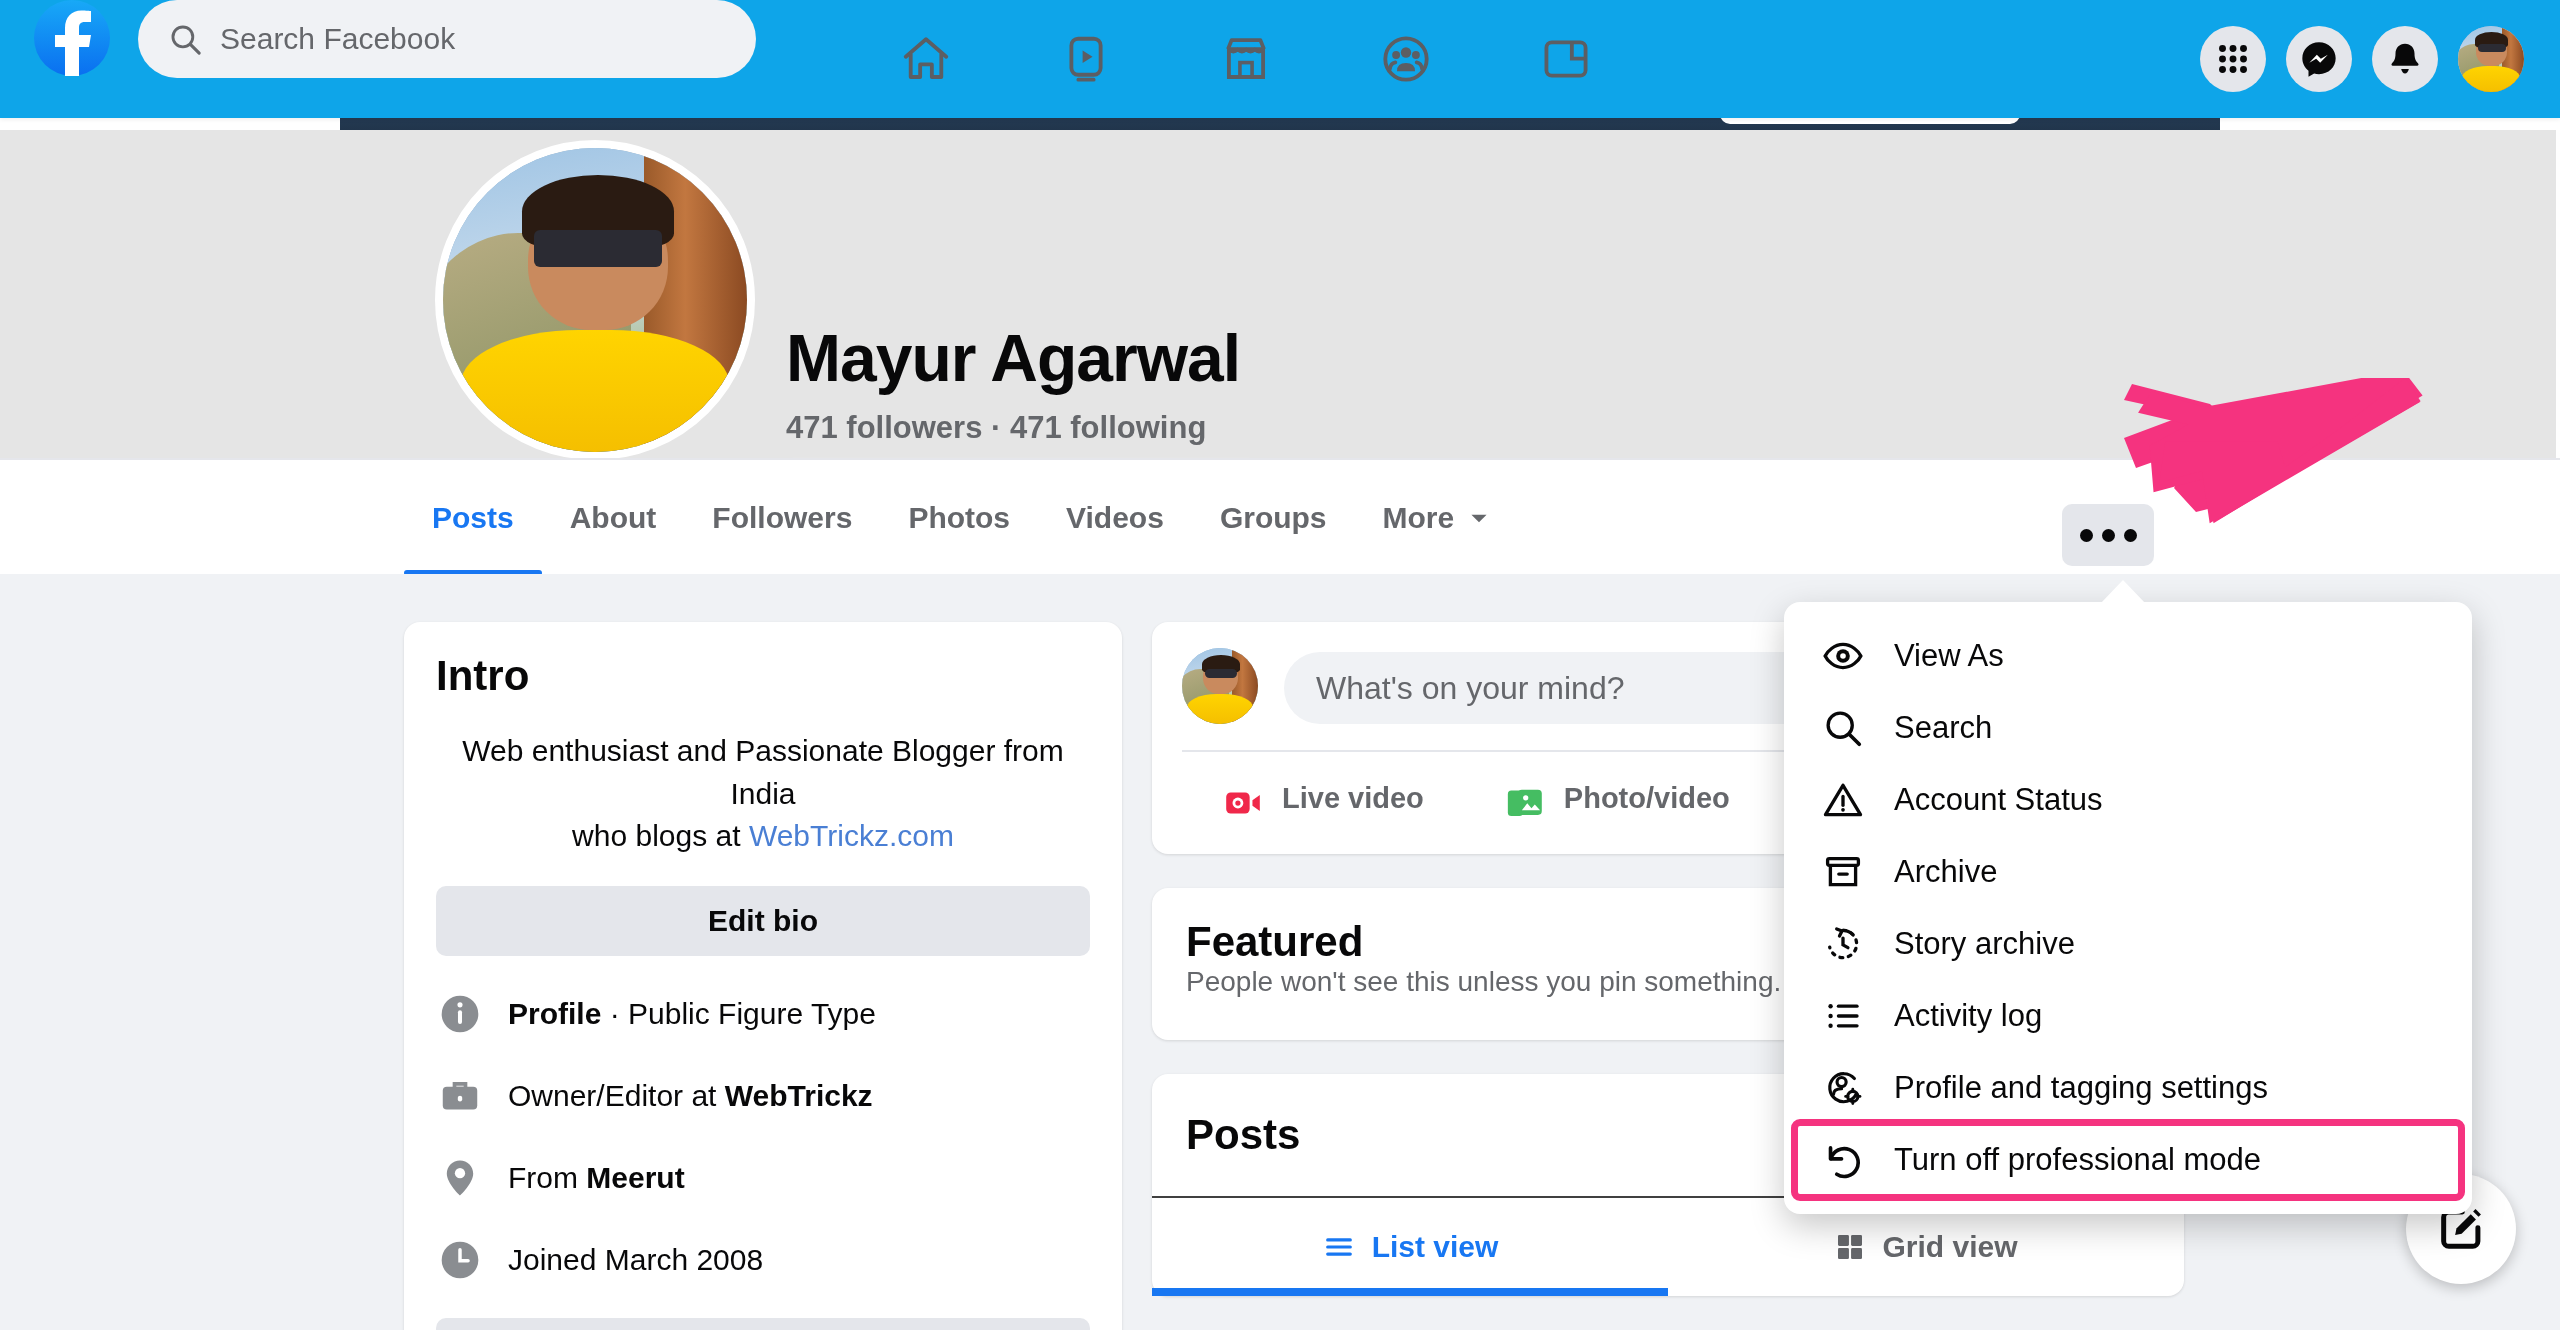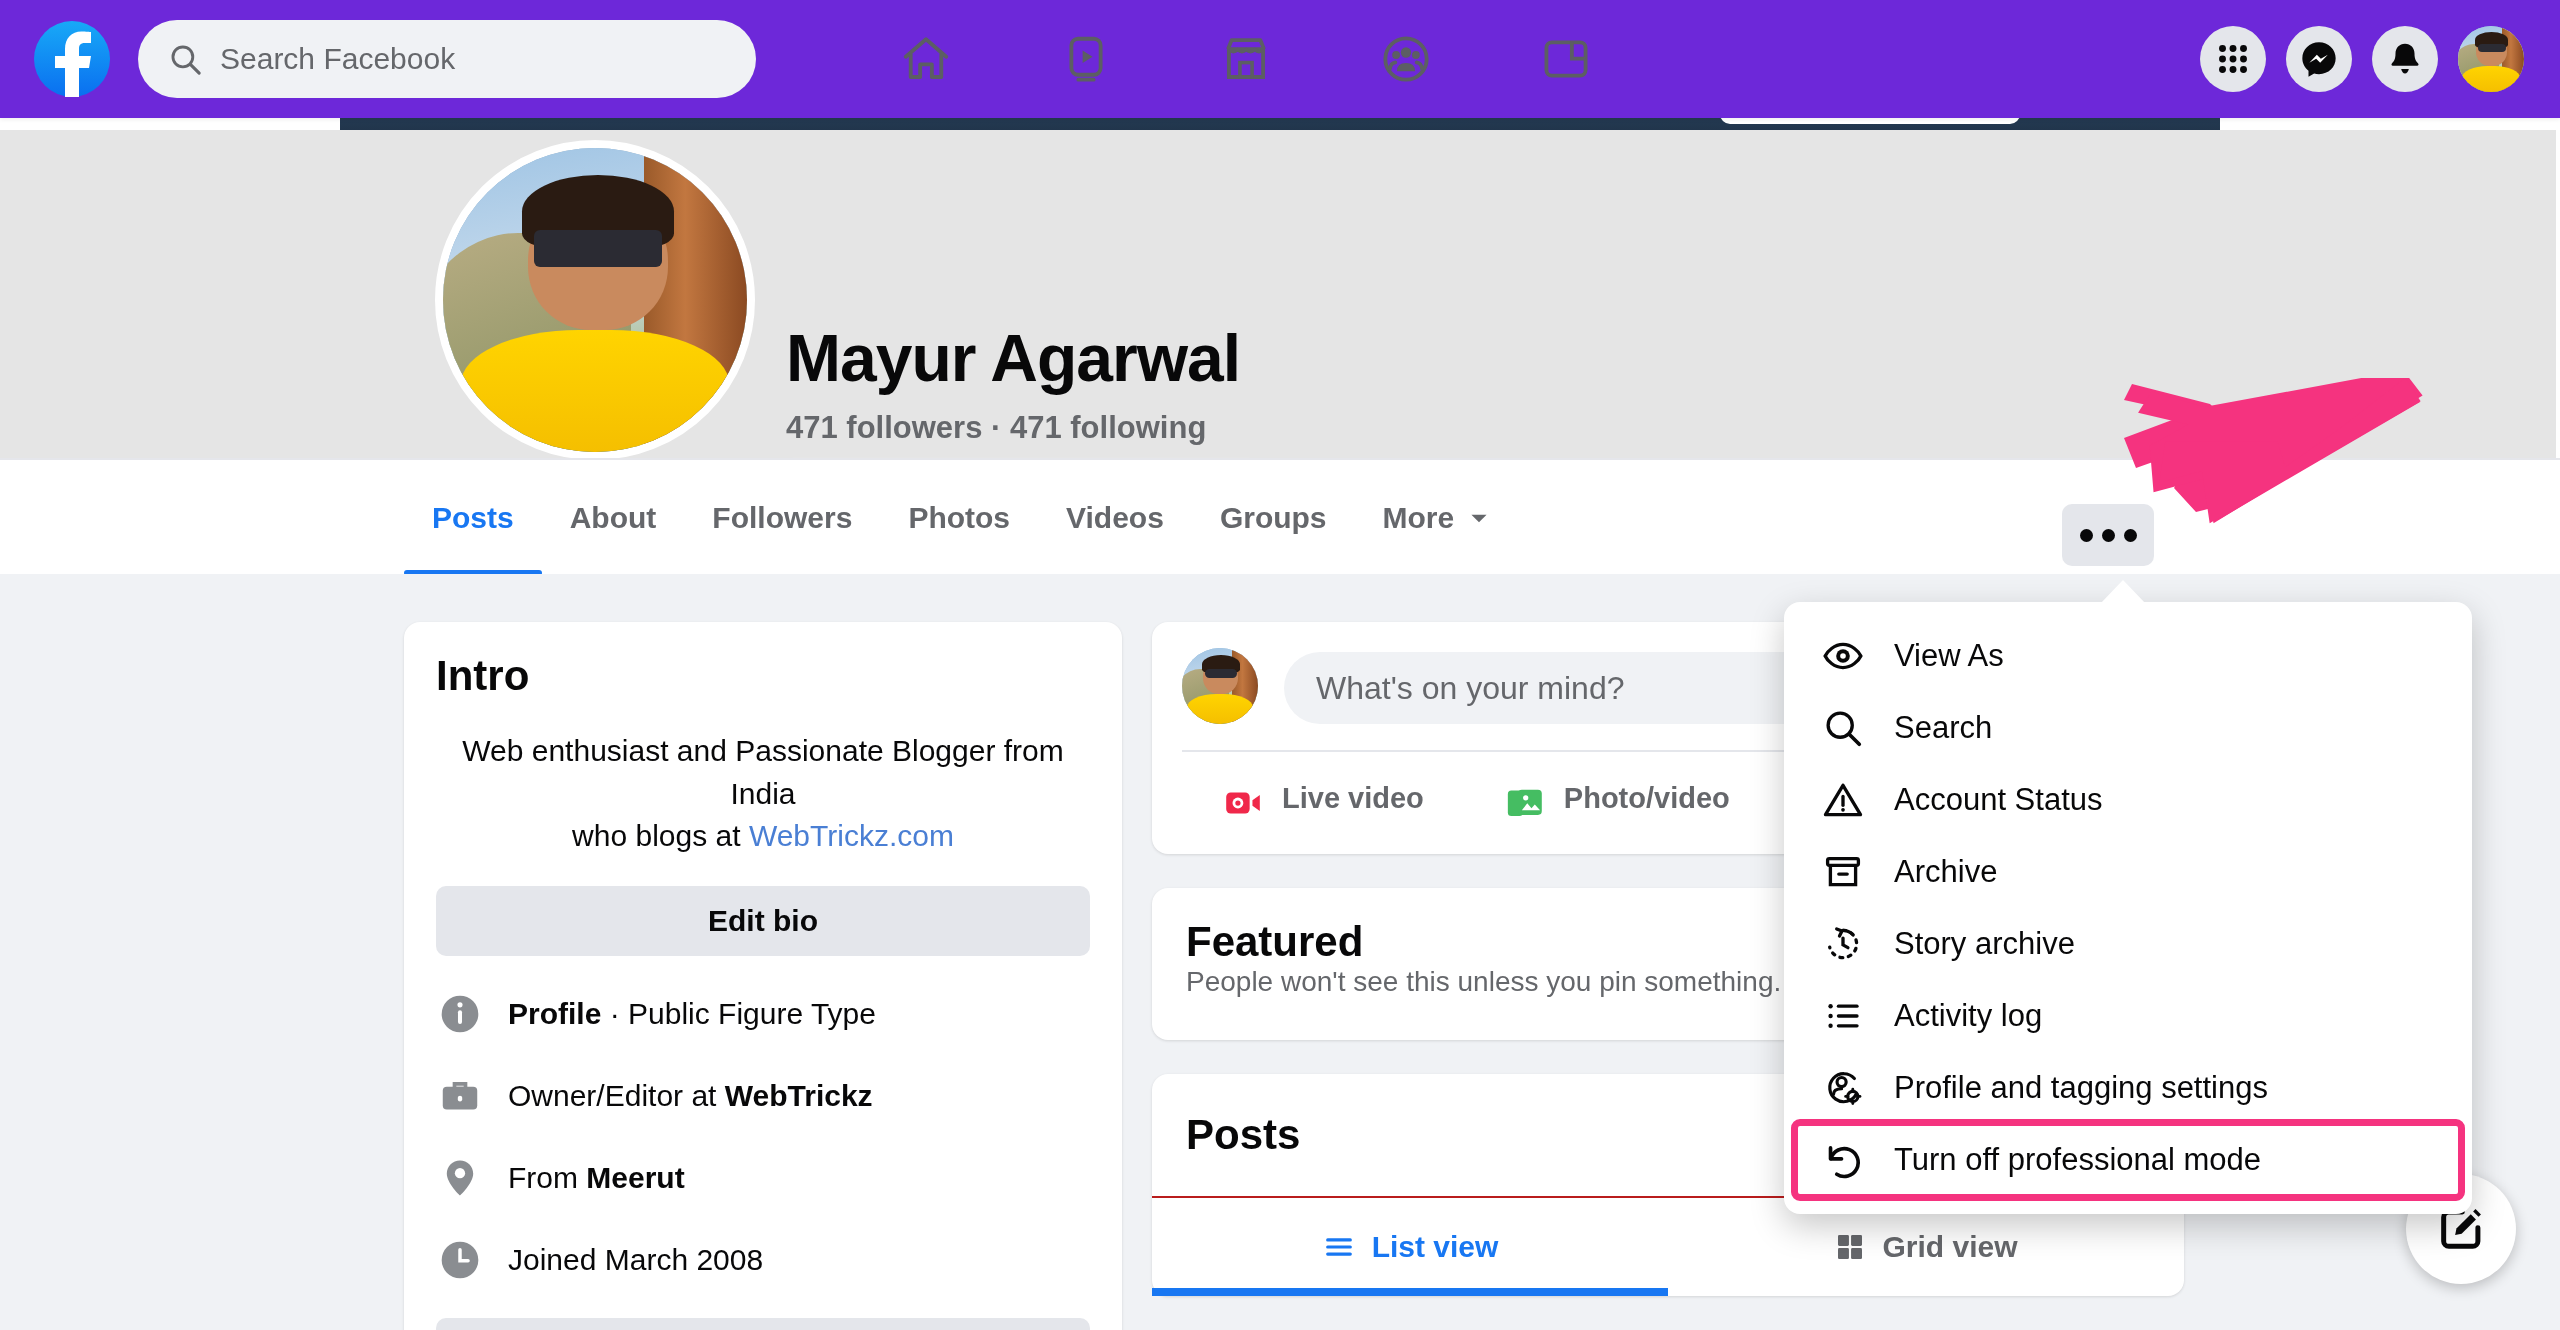--- a/index.html
+++ b/index.html
@@ -7,21 +7,21 @@
     width: 2560px; height: 1330px;
     font-family: "Liberation Sans", sans-serif;
     background: #f0f2f5;
     overflow: hidden;
   }
   .screen { position: relative; width: 2560px; height: 1330px; background:#ffffff; }
 
   
   .topbar {
     position:absolute; left:0; top:0; width:2560px; height:118px;
-    background:#6d28d9; display:flex; align-items:center;
+    background:#0ea5e9; display:flex; 
     box-shadow: 0 2px 4px rgba(0,0,0,.06);
     z-index: 40;
   }
   .fb-logo { width:76px; height:76px; margin-left:34px; border-radius:50%;
     background: linear-gradient(180deg,#18a9f7 0%,#0a6ff0 100%);
     display:flex; align-items:flex-end; justify-content:center; flex:none; }
   .fb-logo svg { display:block; }
   .search-pill {
     margin-left:28px; width:618px; height:78px; border-radius:40px;
     background:#f0f2f5; display:flex; align-items:center; padding:0 30px; flex:none;
@@ -117,21 +117,21 @@
   .featured { margin-top:34px; padding:30px 34px 42px; }
   .feat-title { font-size:42px; font-weight:bold; color:#080809; }
   .feat-sub { margin-top:0; font-size:28px; color:#65676b; }
 
   .posts-card { margin-top:34px; }
   .posts-head { display:flex; align-items:center; justify-content:space-between; padding:30px 34px; }
   .posts-title { font-size:42px; font-weight:bold; color:#080809; }
   .filters { display:flex; gap:20px; }
   .chip { height:62px; border-radius:10px; background:#e4e6eb; display:flex; align-items:center; gap:14px;
      padding:0 24px; font-size:28px; font-weight:bold; color:#080809; cursor:pointer; }
-  .view-tabs { display:flex; border-top:2px solid #b91c1c; height:100px; }
+  .view-tabs { display:flex; border-top:2px solid #404040; height:100px; }
   .vtab { flex:1; display:flex; align-items:center; justify-content:center; gap:16px;
      font-size:30px; font-weight:bold; color:#65676b; position:relative; cursor:pointer; }
   .vtab.active { color:#1877f2; }
   .vtab.active:after { content:""; position:absolute; left:0; right:0; bottom:0; height:8px; background:#1877f2; }
 
   
   .menu { position:absolute; left:1784px; top:602px; width:688px; background:#fff; border-radius:16px;
      box-shadow:0 12px 34px rgba(0,0,0,.22); padding:18px 12px; z-index:50; }
   .menu:before { content:""; position:absolute; left:316px; top:-22px; width:46px; height:24px;
      background:#fff; clip-path: polygon(50% 0, 100% 100%, 0 100%); }

